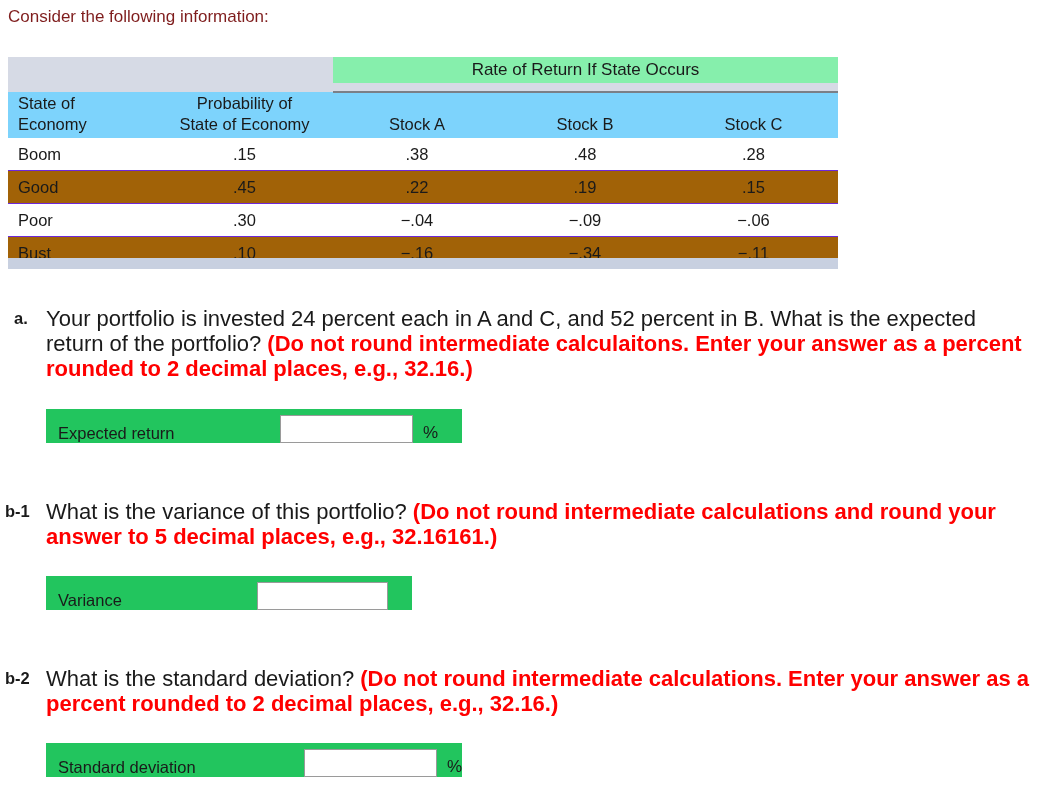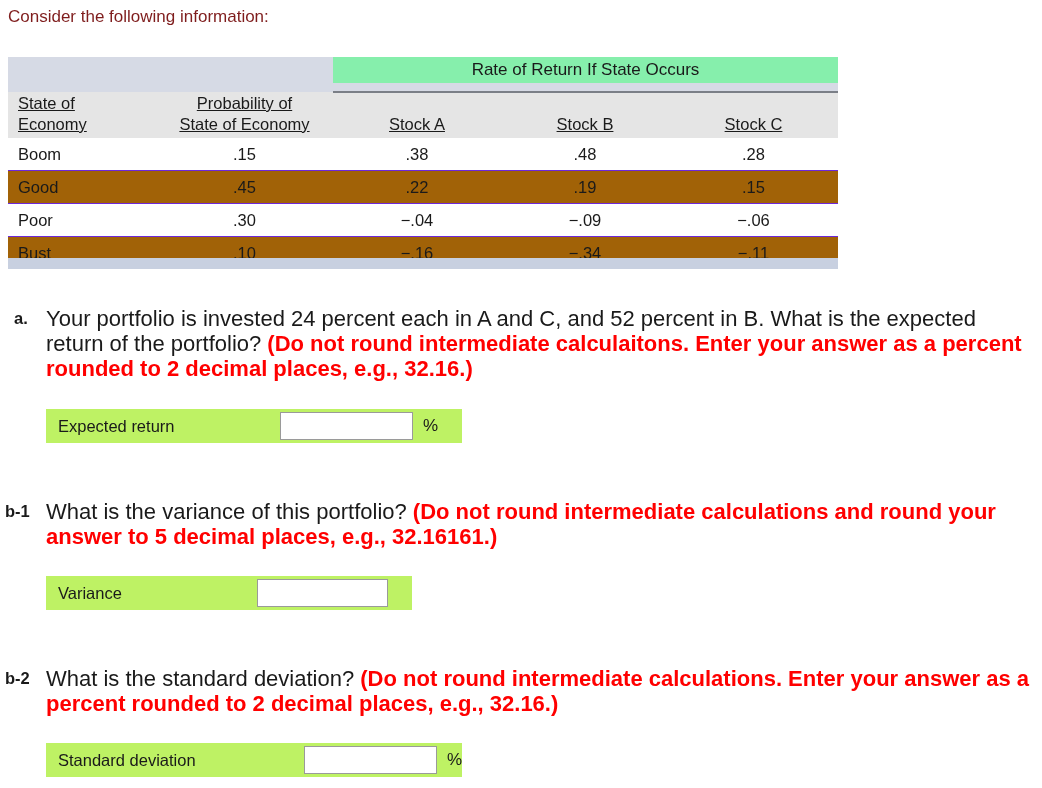--- a/index.html
+++ b/index.html
@@ -63,28 +63,27 @@
   }
   table.data thead tr.rule-row th {
     background: #d6dae5;
     padding: 0;
     height: 9px;
   }
   table.data thead tr.rule-row th.ruled {
     border-bottom: 2px solid #7b7f87;
   }
   table.data thead tr.colhead th {
-    background: #e5e5e5;
+    background: #7dd3fc;
     font-weight: normal;
     font-size: 16.5px;
     line-height: 21px;
     vertical-align: bottom;
     padding: 0 0 3px 0;
     height: 46px;
-    text-decoration: underline;
   }
   table.data thead tr.colhead th.left {
     text-align: left;
     padding-left: 10px;
   }
   table.data thead tr.colhead th.ctr { text-align: center; }
   .hdr-l1 { display: block; }
   .hdr-l2 { display: block; }
 
   table.data tbody td {
@@ -156,23 +155,23 @@
   #q-b2 {
     left: 46px;
     top: 666px;
     width: 990px;
   }
   #q-b2-label { left: 5px; top: 666px; }
 
   
   .answer-row {
     position: absolute;
-    background: #bef264;
+    background: #22c55e;
     display: flex;
-    align-items: center;
+    align-items: flex-end;
     height: 34px;
   }
   .answer-label {
     font-size: 16.5px;
     color: #1a1a1a;
     padding-left: 12px;
     white-space: nowrap;
   }
   .answer-input {
     background: #ffffff;

